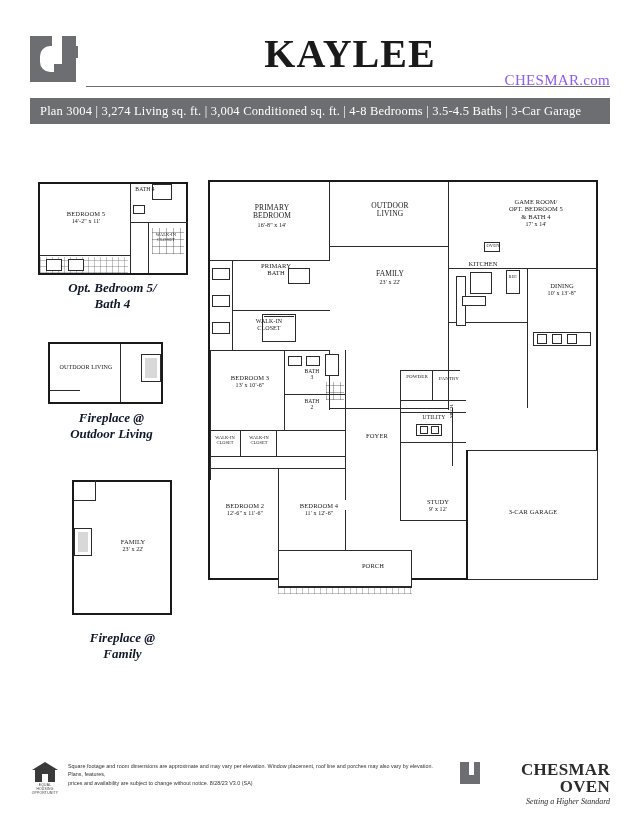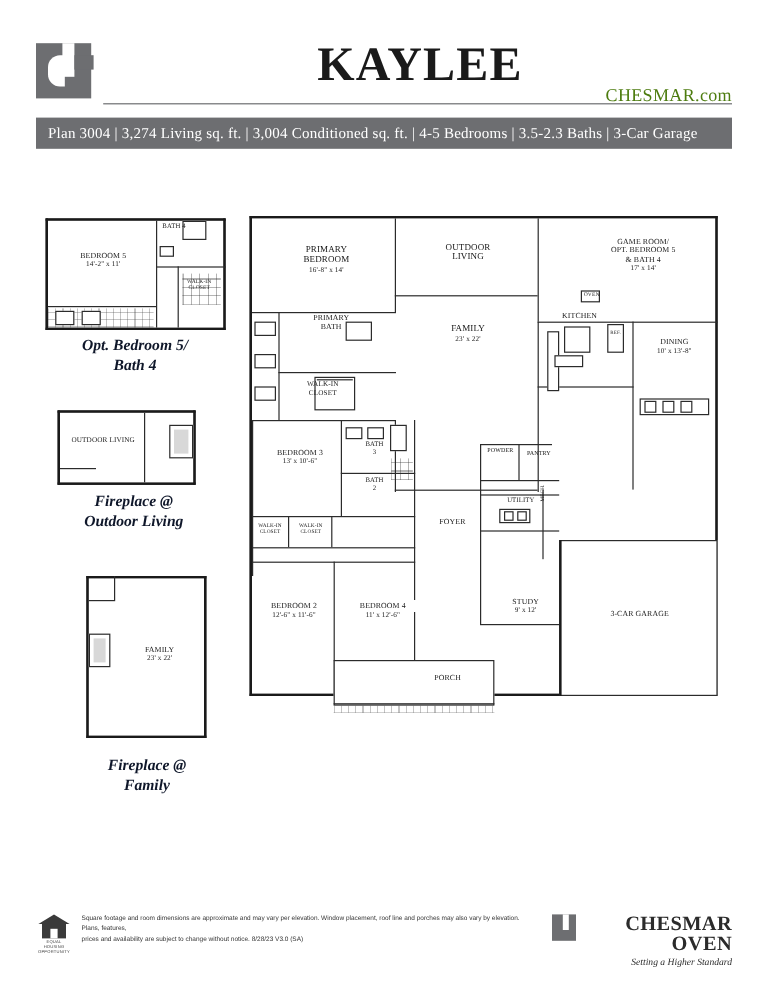--- a/index.html
+++ b/index.html
@@ -73,21 +73,21 @@
     letter-spacing: 1px;
     color: #1a1a1a;
   }
   .brand {
     position: absolute;
     right: 0;
     top: 42px;
     font-family: "Liberation Serif", serif;
     font-size: 15px;
     letter-spacing: 0.3px;
-    color: #4d7c0f;
+    color: #8b5cf6;
   }
   .rule {
     position: absolute;
     left: 56px;
     right: 0;
     top: 56px;
     height: 1px;
     background: #6d6e71;
   }
 
@@ -273,21 +273,21 @@
       <div class="sq"></div>
       <div class="cut"></div>
       <div class="cut2"></div>
       <div class="bar"></div>
     </div>
     <div class="title">KAYLEE</div>
     <div class="rule"></div>
     <div class="brand">CHESMAR.com</div>
   </div>
 
-  <div class="specbar">Plan 3004 | 3,274 Living sq. ft. | 3,004 Conditioned sq. ft. | 4-5 Bedrooms | 3.5-2.3 Baths | 3-Car Garage</div>
+  <div class="specbar">Plan 3004 | 3,274 Living sq. ft. | 3,004 Conditioned sq. ft. | 4-8 Bedrooms | 3.5-4.5 Baths | 3-Car Garage</div>
 
   <div class="plan">
 
     <div>
       <div class="box" style="left:38px; top:32px; width:150px; height:93px;"></div>
       <div class="hw" style="left:38px; top:32px; width:150px; height:2px;"></div>
       <div class="hw" style="left:38px; top:123px; width:150px; height:2px;"></div>
       <div class="hw" style="left:38px; top:32px; width:2px; height:93px;"></div>
       <div class="hw" style="left:186px; top:32px; width:2px; height:93px;"></div>
 

